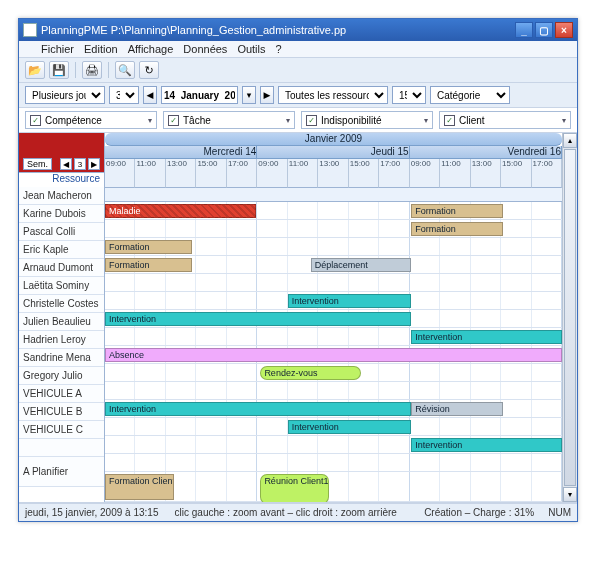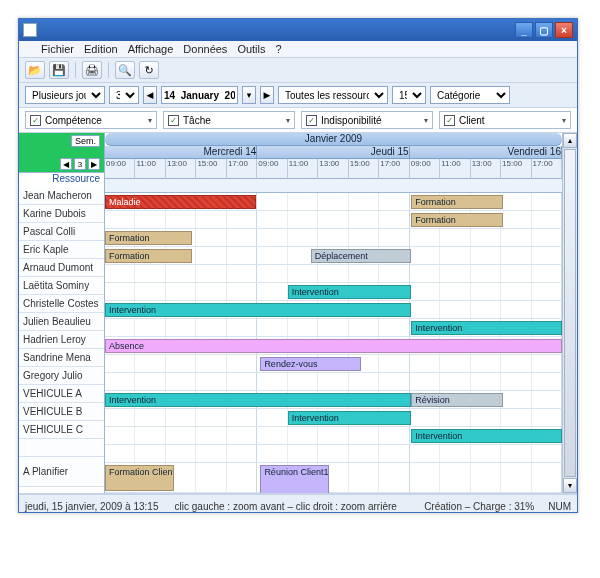--- a/index.html
+++ b/index.html
@@ -23,59 +23,60 @@
   .datebox { width: 77px; font-weight: bold; }
   .arrowbtn { width: 14px; height: 18px; background: linear-gradient(#fff,#e0e8f4); border: 1px solid #8aa4cc; display: flex; align-items: center; justify-content: center; font-size: 9px; }
 
   .filterbar { background: #fff; display: flex; padding: 3px 6px; border-bottom: 1px solid #c8d4e6; gap: 6px; align-items: center; }
   .fbox { flex: 1; display: flex; align-items: center; gap: 4px; border: 1px solid #a8bcd8; background: #fff; height: 18px; padding: 0 4px; }
   .fbox .chk { width: 11px; height: 11px; border: 1px solid #556; background: #fff; display: flex; align-items: center; justify-content: center; font-size: 8px; color: #2a7a2a; }
   .fbox .dd { margin-left: auto; font-size: 8px; color: #556; }
 
   .planner { display: flex; background: #fff; border-bottom: 1px solid #c8d4e6; }
   .leftcol { width: 86px; border-right: 1px solid #9db4d4; }
-  .semcell { height: 40px; border-bottom: 1px solid #9db4d4; display: flex; flex-direction: column; align-items: flex-end; justify-content: space-between; padding: 2px 4px; background: #22c55e; }
+  .semcell { height: 40px; border-bottom: 1px solid #9db4d4; display: flex; flex-direction: row; align-items: flex-end; justify-content: space-between; padding: 2px 4px; background: #b91c1c; }
   .sembox { border: 1px solid #8aa4cc; background: #fff; font-size: 9px; padding: 0 3px; }
   .navsmall { display: flex; gap: 2px; }
   .navsmall div { border: 1px solid #8aa4cc; background: #fff; width: 12px; height: 12px; font-size: 8px; display: flex; align-items: center; justify-content: center; }
   .reslabel { color: #2050a0; font-size: 10px; text-align: right; padding-right: 4px; height: 14px; background: #fff; }
   .resrow { height: 18px; border-bottom: 1px solid #d8e2f0; display: flex; align-items: center; padding-left: 4px; font-size: 10px; color: #333; background: #fbfdff; }
 
   .gridarea { flex: 1; position: relative; overflow: hidden; }
   .monthbar { height: 13px; background: linear-gradient(#bcd4f2,#9ec0e8); border-bottom: 1px solid #7aa0cc; text-align: center; font-size: 10px; color: #123; border-radius: 6px; }
   .daybar { height: 13px; display: flex; }
   .daycell { flex: 1; background: linear-gradient(#c8daf2,#aac6e8); border-right: 1px solid #7aa0cc; border-bottom: 1px solid #7aa0cc; text-align: right; font-size: 10px; color: #123; }
-  .hourbar { height: 20px; display: flex; }
+  .hourbar { height: 29px; display: flex; }
   .hourcell { flex: 1; background: #e8f0fa; border-right: 1px solid #b8c8dc; border-bottom: 1px solid #9db4d4; font-size: 8px; color: #456; text-align: left; padding-left: 1px; overflow: hidden; }
   .slotrows { position: relative; }
   .slotrow { height: 18px; border-bottom: 1px solid #d8e2f0; display: flex; }
   .slotrow .seg { flex: 1; border-right: 1px solid #e4ecf6; }
   .slotrow .seg:nth-child(5n) { border-right: 1px solid #c8d8ec; }
   .task { position: absolute; height: 14px; font-size: 9px; color: #123; padding: 1px 3px; overflow: hidden; white-space: nowrap; border: 1px solid rgba(0,0,0,.25); top: 0; }
   .c-red { background: #e04030; color: #fff; background-image: repeating-linear-gradient(45deg, rgba(0,0,0,.15) 0 2px, transparent 2px 5px); }
   .c-tan { background: #d8c090; }
   .c-cyan { background: #30c8c8; }
-  .c-blue { background: #c4b5fd; }
+  .c-blue { background: #bef264; border-radius: 7px; }
   .c-yellow { background: #f0abfc; }
   .c-grey { background: #c0ccd8; }
 
   .scrollv { width: 15px; background: #e0e6ee; border-left: 1px solid #b8c4d4; display: flex; flex-direction: column; }
   .scrollv .sbtn { height: 15px; background: linear-gradient(#fff,#d4dce8); border: 1px solid #a4b4c8; font-size: 8px; display: flex; align-items: center; justify-content: center; }
   .scrollv .thumb { flex: 1; background: linear-gradient(#f0f4fa,#d0d8e4); margin: 1px; border: 1px solid #a4b4c8; }
 
-  .statusbar { height: 18px; background: #e6eef8; border-top: 1px solid #c8d4e6; display: flex; align-items: flex-end; font-size: 10px; color: #333; padding: 0 6px; gap: 5px; }
+  .statusbar { height: 18px; background: #e6eef8; border-top: 1px solid #c8d4e6; display: flex; align-items: center; font-size: 10px; color: #333; padding: 8px 6px; gap: 5px; }
   .statusbar .mid { margin: 0 auto; }
   .statusbar .right { margin-left: auto; display: flex; gap: 14px; }
 </style>
 </head>
 <body>
 
 <div class="window">
   <div class="titlebar">
     <div class="t-icon"></div>
+    <span>PlanningPME  P:\Planning\Planning_Gestion_administrative.pp</span>
     <div class="winbtns">
       <div>_</div>
       <div>▢</div>
       <div class="close">×</div>
     </div>
   </div>
 
   <div class="menubar">
     <span>Fichier</span>
     <span>Edition</span>

